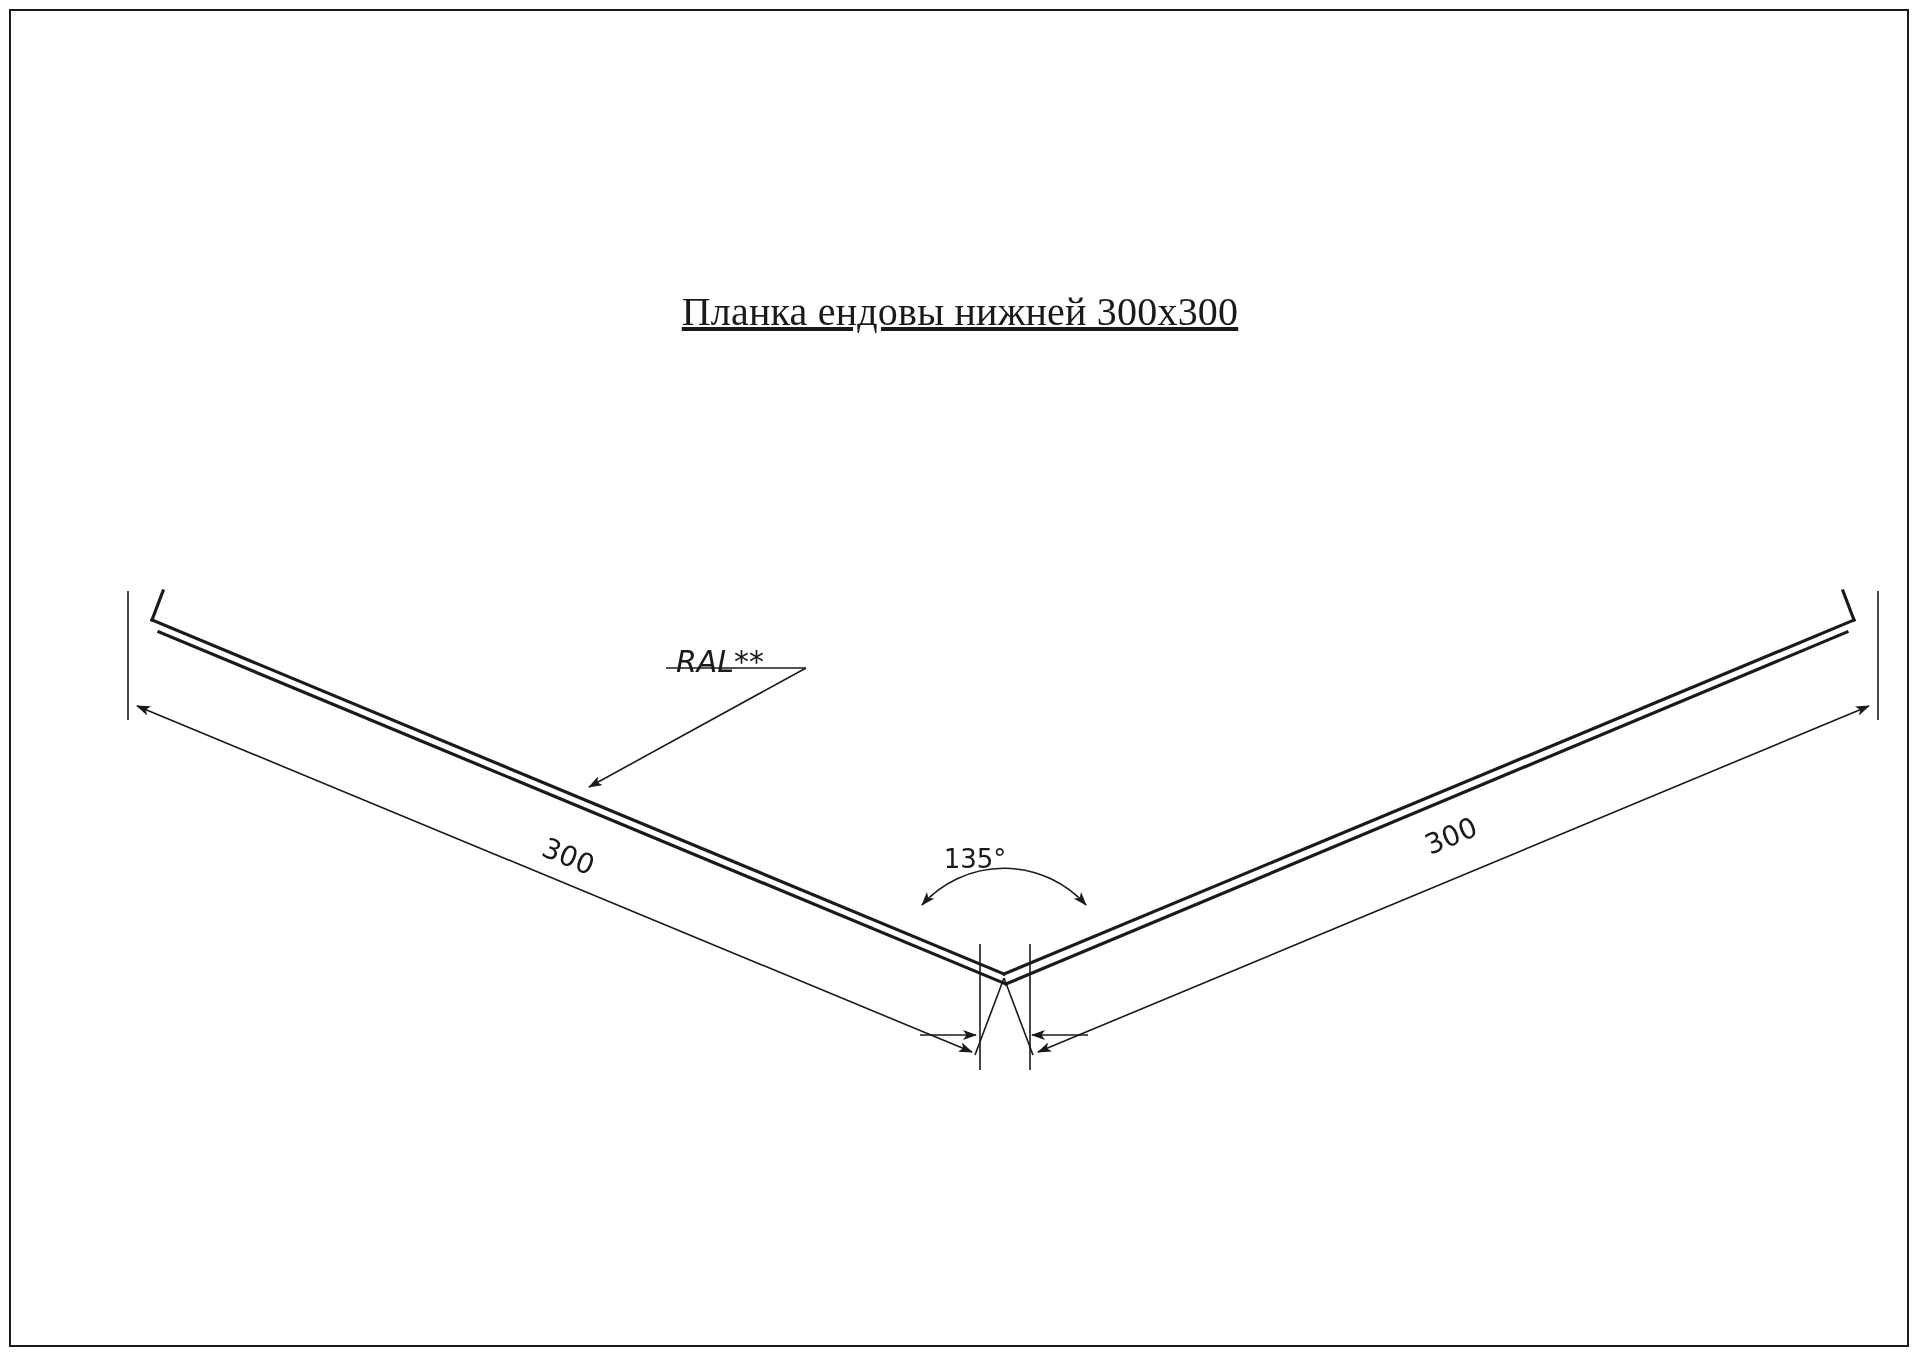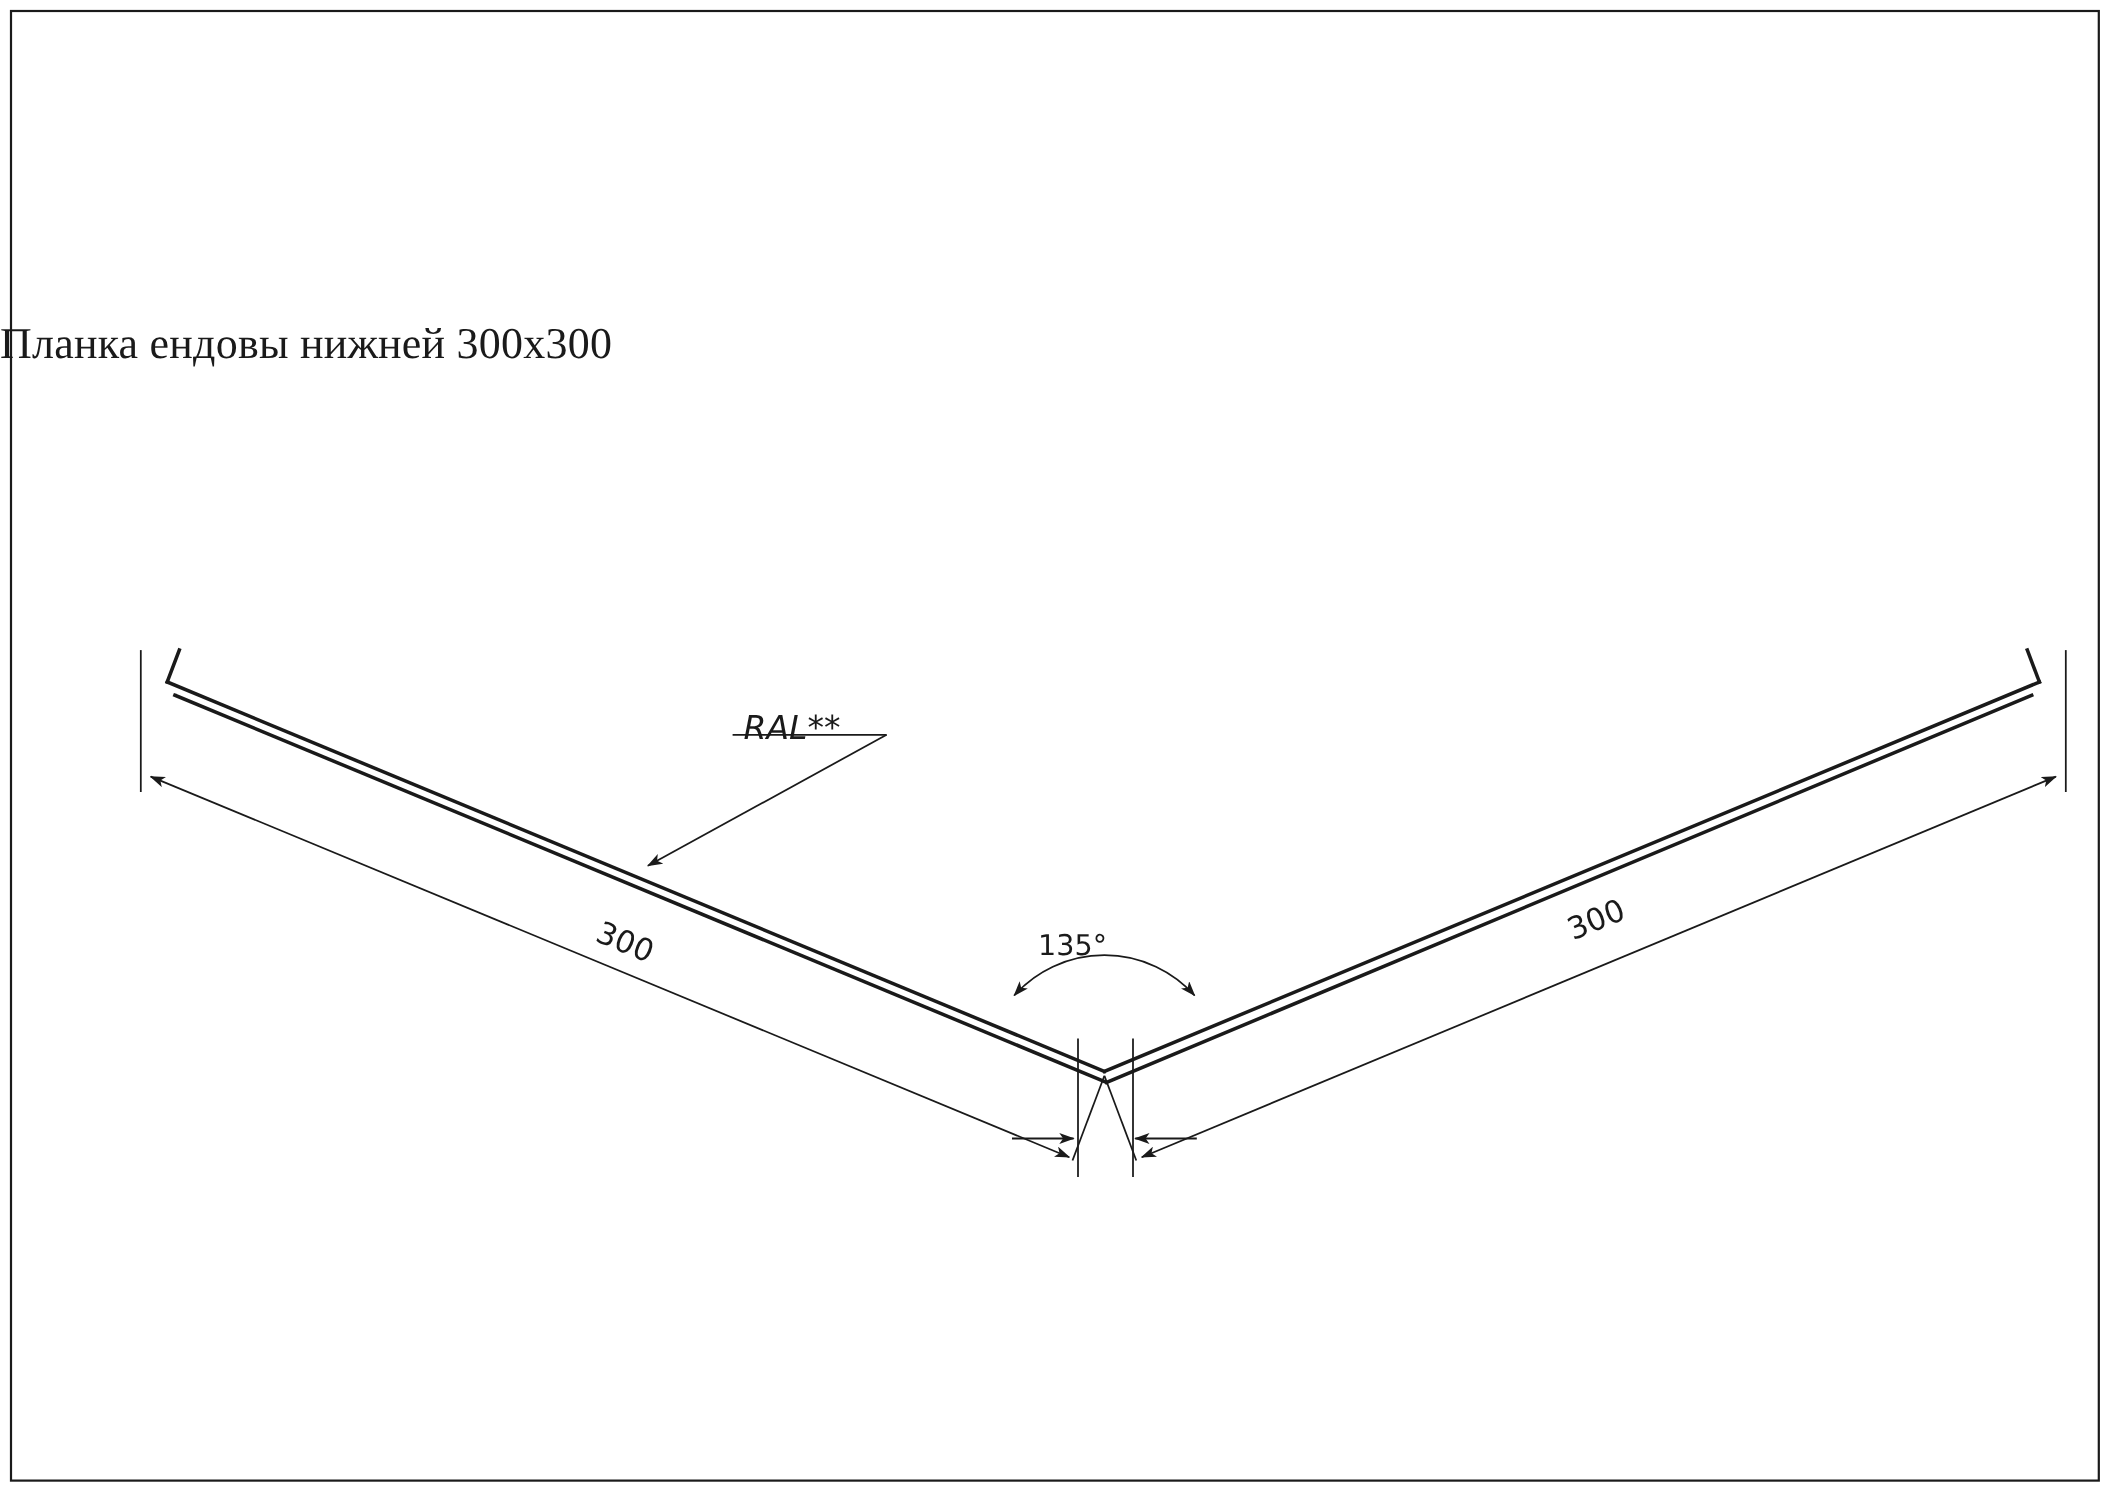--- a/index.html
+++ b/index.html
@@ -28,24 +28,26 @@
     width: 1900px;
     height: 1338px;
     border: 2px solid #1a1a1a;
     box-sizing: border-box;
   }
   .title {
     position: absolute;
     left: 0;
     top: 288px;
     width: 1920px;
+    text-align: center;
     font-size: 40px;
     color: #1a1a1a;
     letter-spacing: 0.2px;
     font-family: "Liberation Serif", serif;
+    text-decoration: underline;
   }
   svg.diagram {
     position: absolute;
     left: 0;
     top: 0;
     width: 1920px;
     height: 1358px;
   }
   .dim-text {
     font-family: "DejaVu Sans", sans-serif;

